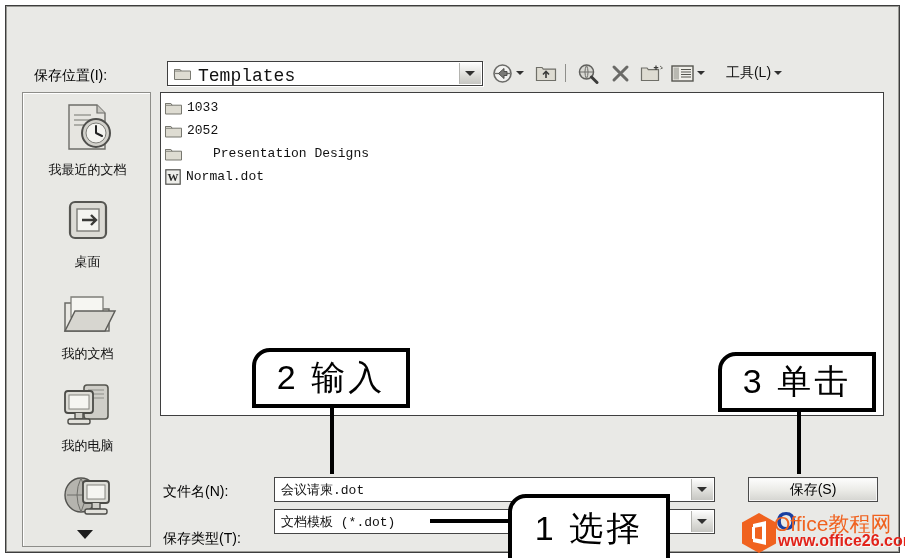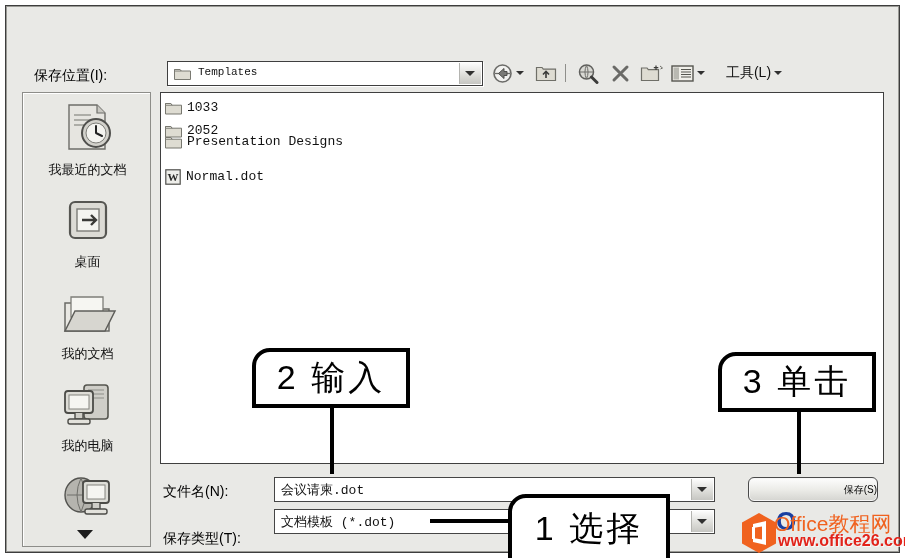--- a/index.html
+++ b/index.html
@@ -57,21 +57,21 @@
     background:#fff;
     border:1px solid #3f3f3f;
     box-shadow:1px 1px 0 #fff;
   }
   #lookin-folder-icon{
     position:absolute;left:6px;top:5px;width:17px;height:13px;
   }
   #lookin-value{
     position:absolute;left:30px;top:4px;
     font-family:"Liberation Mono","DejaVu Sans Mono",monospace;
-    font-size:11px;color:#111;white-space:nowrap;
+    font-size:18px;color:#111;white-space:nowrap;
   }
   .combo-arrow{
     position:absolute;right:1px;top:1px;width:21px;height:21px;
     background:linear-gradient(to bottom,#fcfcfc,#dcdcd8 60%,#c6c6c2);
     border-left:1px solid #b4b4b0;
   }
   .combo-arrow:after{
     content:"";position:absolute;left:5px;top:8px;
     width:0;height:0;
     border-left:5px solid transparent;border-right:5px solid transparent;
@@ -118,21 +118,21 @@
   }
   #places-scroll{
     position:absolute;left:54px;bottom:7px;width:0;height:0;
     border-left:8px solid transparent;border-right:8px solid transparent;
     border-top:9px solid #1c1c1c;
     cursor:pointer;
   }
 
   
   #filelist{
-    position:absolute;left:154px;top:86px;width:724px;height:372px;
+    position:absolute;left:154px;top:86px;width:724px;height:324px;
     box-sizing:border-box;
     background:#ffffff;
     border:1px solid #3f3f3f;
   }
   .file-row{
     position:absolute;left:4px;height:21px;
     display:flex;align-items:center;cursor:pointer;
   }
   .file-name{
     margin-left:5px;
@@ -152,24 +152,24 @@
   .field-value{
     position:absolute;left:6px;top:3px;
     font-family:"Liberation Mono","DejaVu Sans Mono",monospace;
     font-size:13px;color:#111;white-space:nowrap;
   }
   .dlgbtn{
     position:absolute;width:130px;height:25px;
     box-sizing:border-box;
     background:linear-gradient(to bottom,#fdfdfd,#eaeae6 55%,#d4d4d0);
     border:1px solid #4a4a4a;
-    border-radius:6px;
+    border-radius:0;
     box-shadow:0 0 0 1px #f6f6f6 inset;
-    font-size:10px;color:#000;
-    text-align:right;line-height:23px;
+    font-size:14px;color:#000;
+    text-align:center;line-height:23px;
     cursor:pointer;
   }
 
   
   .callout{
     position:absolute;
     background:#ffffff;
     border:4px solid #000000;
     border-top-left-radius:18px;
     box-sizing:border-box;
@@ -345,21 +345,21 @@
     </div>
 
     <div class="file-row" style="top:27px;">
       <svg width="17" height="14" viewBox="0 0 17 14">
         <path d="M0.5 2.5 L5.8 2.5 L7.1 4.2 L16.5 4.2 L16.5 13 L0.5 13 Z" fill="#dedcd2" stroke="#77776f" stroke-width="1"></path>
         <path d="M0.5 2.5 L5.8 2.5 L7.1 4.2 L0.5 4.2 Z" fill="#f3f2ec" stroke="#77776f" stroke-width="1"></path>
       </svg>
       <span class="file-name">2052</span>
     </div>
 
-    <div class="file-row" style="top:38px;">
+    <div class="file-row" style="top:50px;gap:26px;">
       <svg width="17" height="14" viewBox="0 0 17 14">
         <path d="M0.5 2.5 L5.8 2.5 L7.1 4.2 L16.5 4.2 L16.5 13 L0.5 13 Z" fill="#dedcd2" stroke="#77776f" stroke-width="1"></path>
         <path d="M0.5 2.5 L5.8 2.5 L7.1 4.2 L0.5 4.2 Z" fill="#f3f2ec" stroke="#77776f" stroke-width="1"></path>
       </svg>
       <span class="file-name">Presentation Designs</span>
     </div>
 
     <div class="file-row" style="top:73px;">
       <svg width="16" height="16" viewBox="0 0 16 16">
         <rect x="0.8" y="0.8" width="14.4" height="14.4" fill="#eeeeea" stroke="#4f4f4c" stroke-width="1.2"></rect>

